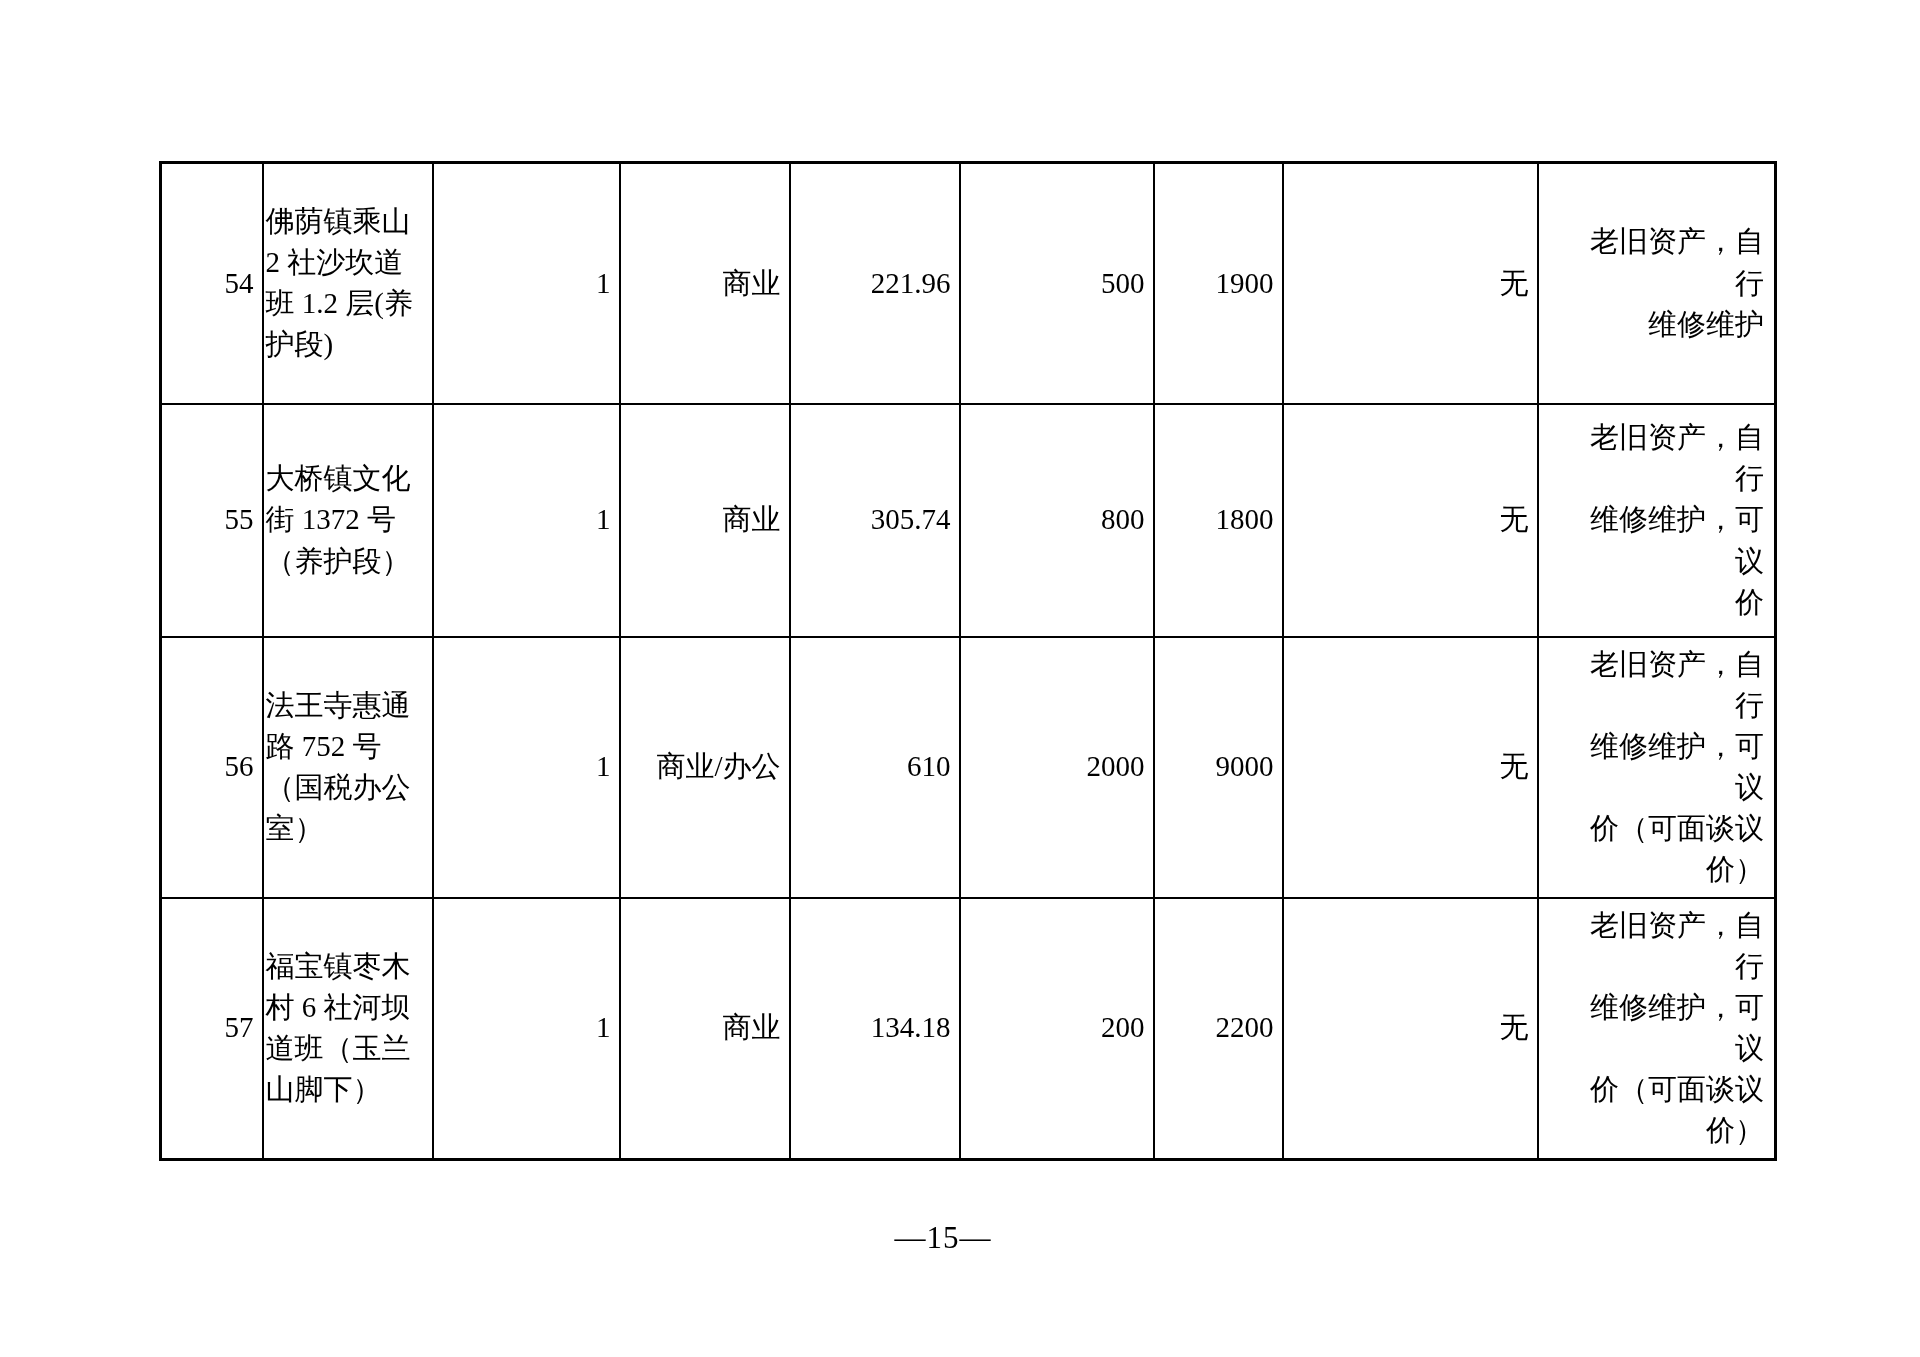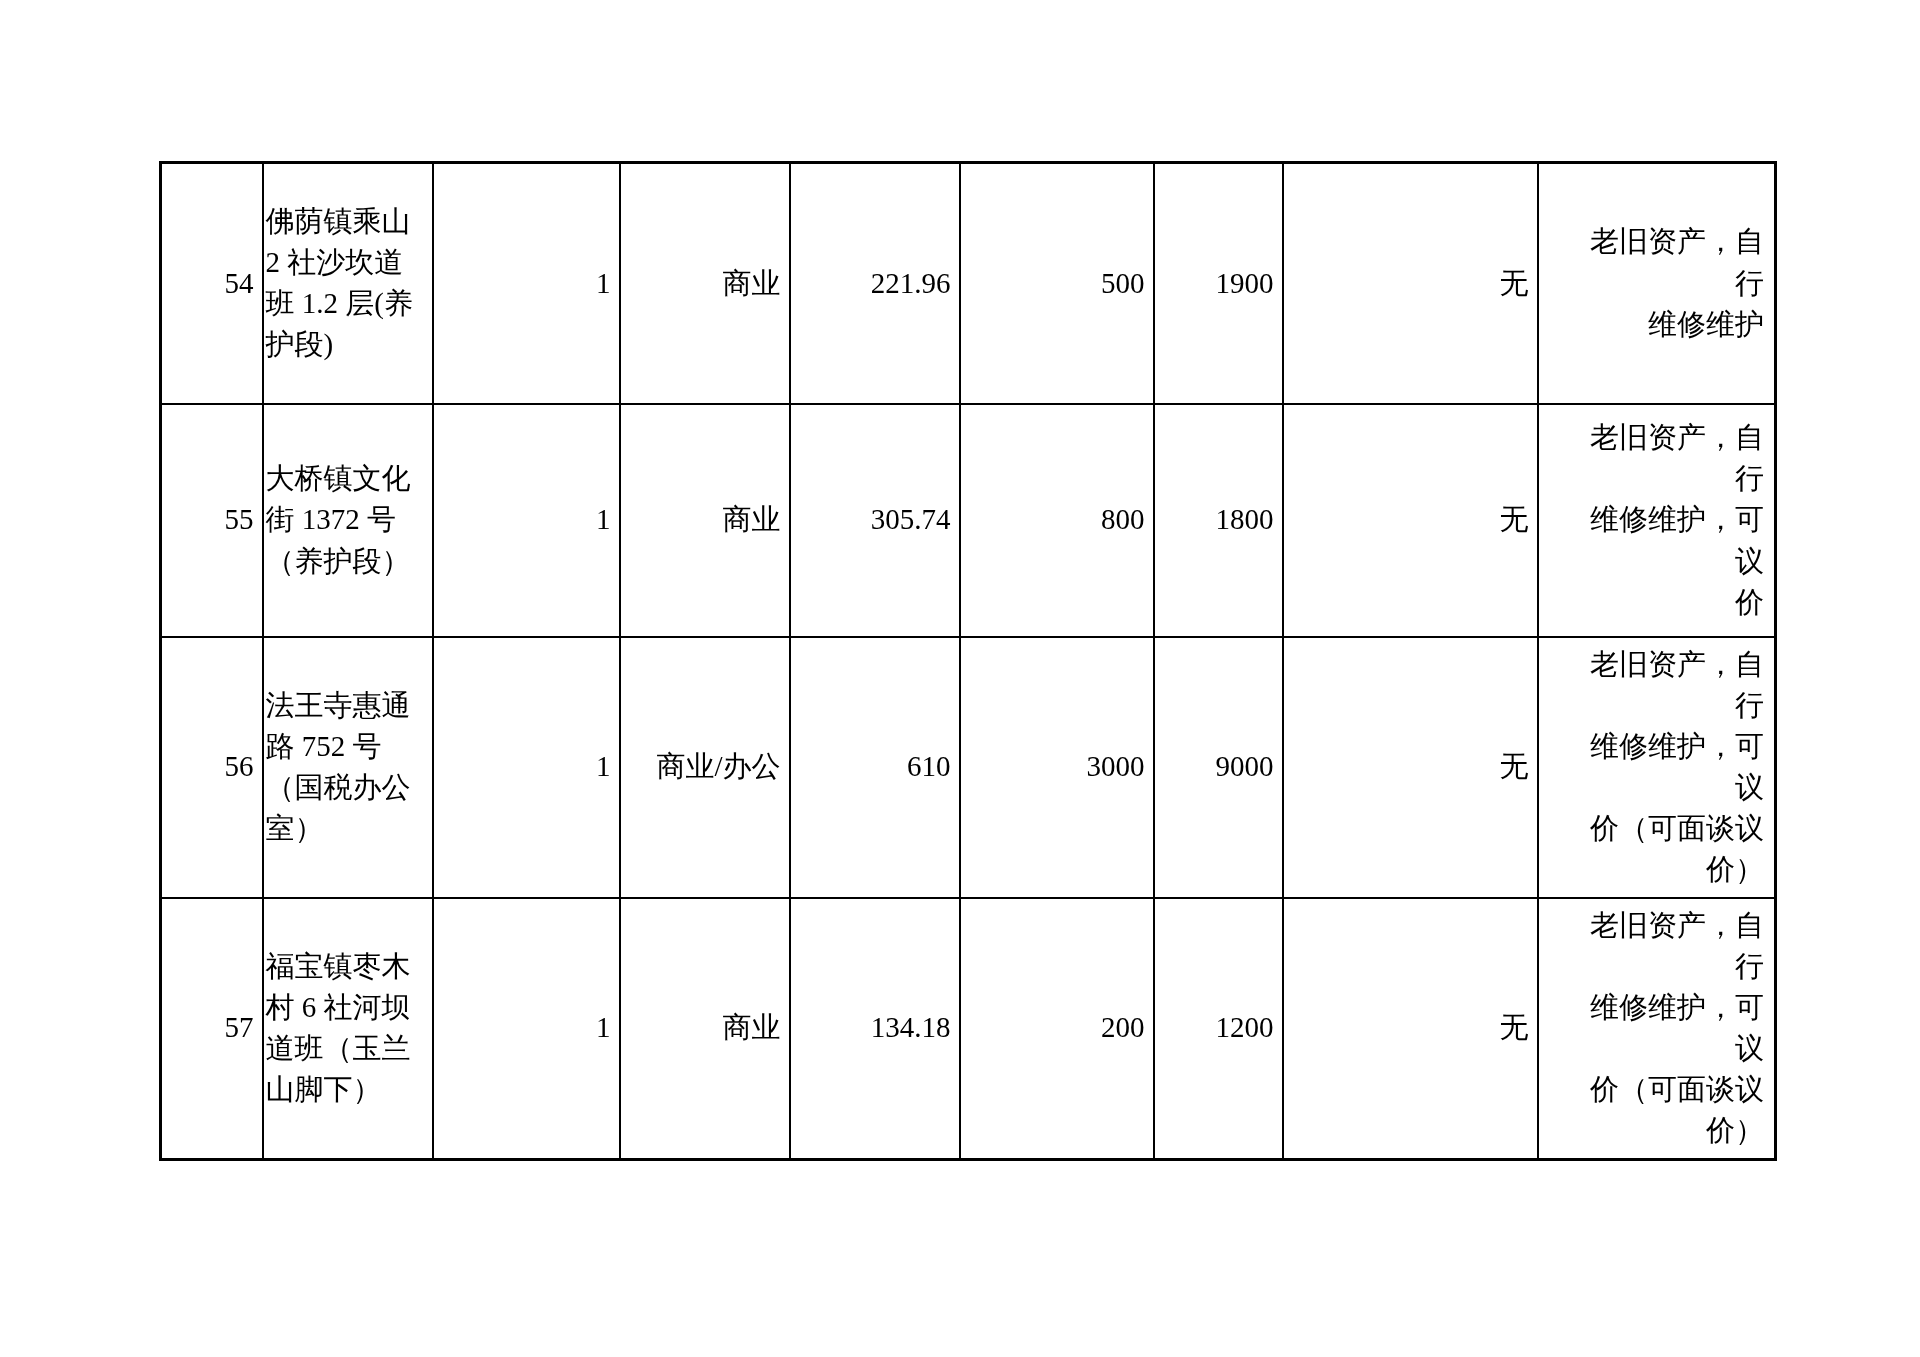--- a/index.html
+++ b/index.html
@@ -105,42 +105,43 @@
       </tr>
       <tr class="r56">
         <td class="c-num">56</td>
         <td class="c-name">法王寺惠通
 路 752 号
 （国税办公
 室）</td>
         <td class="c-qty">1</td>
         <td class="c-usage">商业/办公</td>
         <td class="c-area">610</td>
-        <td class="c-val1">3000</td>
+        <td class="c-val1">2000</td>
         <td class="c-val2">9000</td>
         <td class="c-none">无</td>
         <td class="c-remark">老旧资产，自行
 维修维护，可议
 价（可面谈议
 价）</td>
       </tr>
       <tr class="r57">
         <td class="c-num">57</td>
         <td class="c-name">福宝镇枣木
 村 6 社河坝
 道班（玉兰
 山脚下）</td>
         <td class="c-qty">1</td>
         <td class="c-usage">商业</td>
         <td class="c-area">134.18</td>
         <td class="c-val1">200</td>
-        <td class="c-val2">1200</td>
+        <td class="c-val2">2200</td>
         <td class="c-none">无</td>
         <td class="c-remark">老旧资产，自行
 维修维护，可议
 价（可面谈议
 价）</td>
       </tr>
     </tbody>
   </table>
 
+  <div class="footer">—15—</div>
 
 </div>
 
 </body></html>

